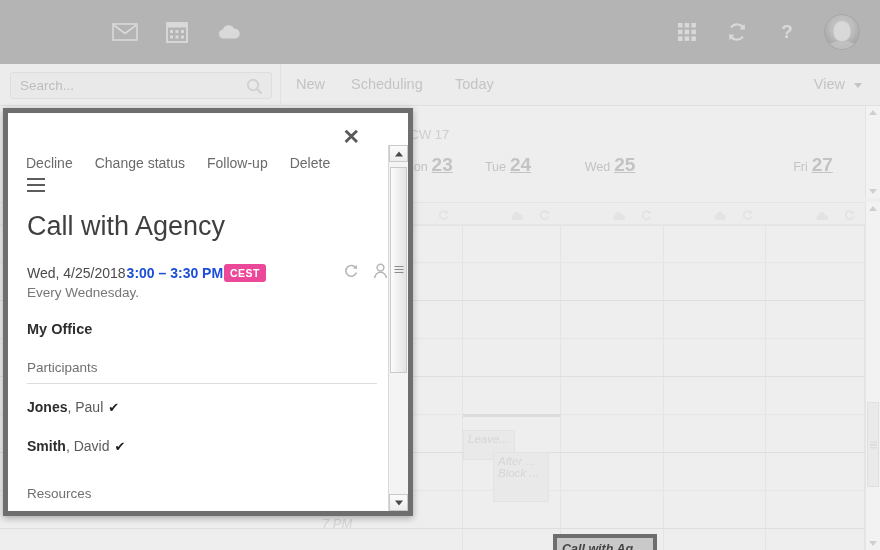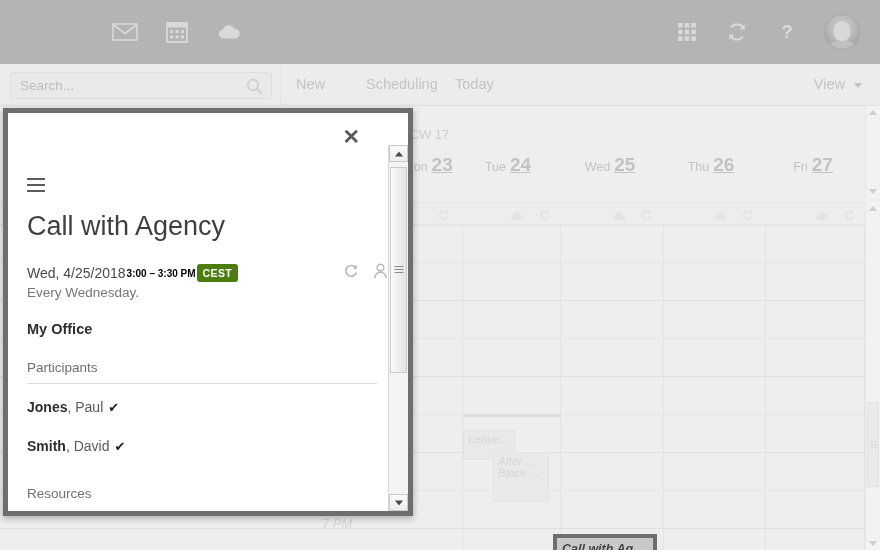--- a/index.html
+++ b/index.html
@@ -116,21 +116,21 @@
     background: #e2e2e2;
   }
   .tb-link {
     position: absolute;
     top: 12px;
     font-size: 14.5px;
     color: #c4c4c4;
     white-space: nowrap;
   }
   #tb-new       { left: 296px; }
-  #tb-scheduling{ left: 366px; }
+  #tb-scheduling{ left: 351px; }
   #tb-today     { left: 455px; }
   #tb-view      { right: 18px; color: #c4c4c4; }
   .caret-down {
     display: inline-block;
     margin-left: 5px;
     width: 0; height: 0;
     border-left: 4.5px solid transparent;
     border-right: 4.5px solid transparent;
     border-top: 5px solid #c4c4c4;
     vertical-align: middle;
@@ -350,26 +350,26 @@
 
   .popup-when {
     position: absolute;
     left: 19px; top: 151px;
     display: flex;
     align-items: center;
     gap: 1px;
     white-space: nowrap;
   }
   .popup-when .date { font-size: 14px; color: #4a4a4a; }
-  .popup-when .time { font-size: 10px; color: #000000; font-weight: bold; text-align: right; }
+  .popup-when .time { font-size: 14px; color: #1d4ed8; font-weight: bold; text-align: right; }
   .popup-when .tz {
     font-size: 10.5px;
     font-weight: bold;
     color: #ffffff;
-    background: #4d7c0f;
+    background: #ec4899;
     border-radius: 3px;
     padding: 3px 6px;
     letter-spacing: 0.4px;
   }
   .popup-when-icons {
     position: absolute;
     left: 335px; top: 150px;
     display: flex;
     gap: 14px;
     align-items: center;
@@ -559,23 +559,20 @@
     <div class="day-headers">
       <div class="day-col-head" id="dch-0" style="left:398px;width:60px;">
         <span class="dw">Mon</span><span class="dn">23</span>
       </div>
       <div class="day-col-head" id="dch-1" style="left:458px;width:100px;">
         <span class="dw">Tue</span><span class="dn">24</span>
       </div>
       <div class="day-col-head" id="dch-2" style="left:560px;width:100px;">
         <span class="dw">Wed</span><span class="dn">25</span>
       </div>
-      <div class="day-col-head" id="dch-3" style="left:661px;width:100px;">
-        <span class="dw">Thu</span><span class="dn">26</span>
-      </div>
       <div class="day-col-head" id="dch-4" style="left:763px;width:100px;">
         <span class="dw">Fri</span><span class="dn">27</span>
       </div>
     </div>
 
     <div class="icon-row">
       <div class="mini" style="left:437px;">
         <svg width="12" height="12" viewBox="0 0 12 12">
             <path d="M10 4 A4 4 0 1 0 10.4 7.6" fill="none" stroke="#c6c6c6" stroke-width="1.5"></path>
             <path d="M10.6 1.6 L10.7 4.7 L7.8 4.5 Z" fill="#c6c6c6"></path>
@@ -672,20 +669,26 @@
       </div>
       <div class="arrow down"></div>
     </div>
   </div>
 
   <div class="popup">
     <div class="popup-inner">
 
       <div class="popup-close">✕</div>
 
+      <div class="popup-actions">
+        <div class="act">Decline</div>
+        <div class="act">Change status</div>
+        <div class="act">Follow-up</div>
+        <div class="act">Delete</div>
+      </div>
 
       <div class="popup-hamburger">
         <span></span>
         <span></span>
         <span></span>
       </div>
 
       <div class="popup-title">Call with Agency</div>
 
       <div class="popup-when">

